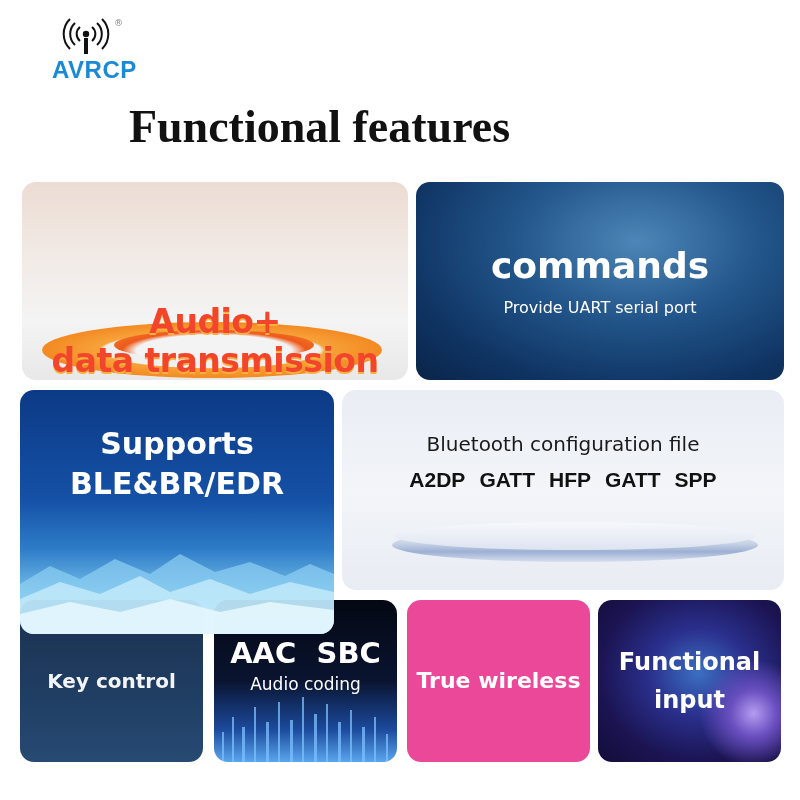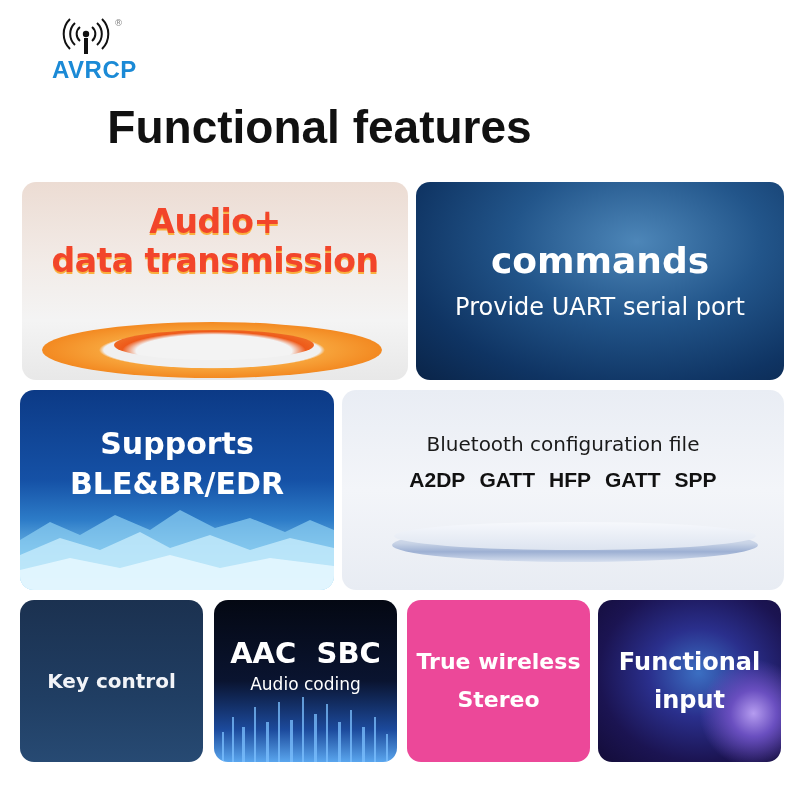--- a/index.html
+++ b/index.html
@@ -4,42 +4,42 @@
   <style>
     * { box-sizing: border-box; margin: 0; padding: 0; }
     html, body { width: 800px; height: 800px; background: #ffffff; overflow: hidden; }
     body { position: relative; font-family: "DejaVu Sans", "Liberation Sans", sans-serif; }
 
     .logo { position: absolute; left: 52px; top: 18px; width: 95px; height: 66px; }
     .logo-signal { position: absolute; left: 8px; top: 0; width: 60px; height: 36px; }
     .logo-reg { position: absolute; left: 62px; top: 0; font-size: 9px; color: #888; }
     .logo-text { position: absolute; left: 0; top: 38px; font-family: "Liberation Sans", sans-serif; font-weight: 900; font-size: 24px; color: #1b8ad6; letter-spacing: 0.5px; }
 
-    .title { position: absolute; left: 0; top: 100px; width: 639px; text-align: center; font-family: Liberation Sans, sans-serif; font-weight: 700; font-size: 46px; color: #111111; }
+    .title { position: absolute; left: 0; top: 100px; width: 639px; text-align: center; font-family: Liberation Serif, serif; font-weight: 700; font-size: 46px; color: #111111; }
 
     .card { position: absolute; border-radius: 14px; overflow: hidden; display: flex; flex-direction: column; align-items: center; justify-content: center; text-align: center; }
     .card .txt { position: relative; z-index: 2; font-family: "DejaVu Sans", sans-serif; font-weight: 700; }
 
     
     #card-audio-data { left: 22px; top: 182px; width: 386px; height: 198px;
-      background: linear-gradient(180deg, #ecdcd3 0%, #f2ebe7 40%, #f4f4f4 70%, #e8e8e8 100%); justify-content: flex-start; padding-top: 20px; }
+      background: linear-gradient(180deg, #ecdcd3 0%, #f2ebe7 40%, #f4f4f4 70%, #e8e8e8 100%); justify-content: flex-end; padding-top: 20px; }
     #card-audio-data .txt { color: #f2452b; font-size: 33px; line-height: 39px; text-shadow: 0 2px 0 #f9b03e; letter-spacing: -0.5px; }
     .ring-outer { position: absolute; left: 20px; top: 140px; width: 340px; height: 56px; border-radius: 50%;
       background: radial-gradient(ellipse at center, #f0f0f0 45%, #f7a33a 47%, #f38a22 70%, #f6b45a 80%, #e6e6e6 82%, #dcdcdc 100%); }
     .ring-inner { position: absolute; left: 92px; top: 148px; width: 200px; height: 30px; border-radius: 50%;
       background: radial-gradient(ellipse at center 70%, #f3f3f3 55%, #ee5a1a 65%, #f08e3a 100%); }
 
     
     #card-at { left: 416px; top: 182px; width: 368px; height: 198px;
       background: radial-gradient(ellipse at 60% 30%, #4d86b8 0%, #22558a 40%, #0f3463 75%, #0a2448 100%); }
     #card-at .txt.h { color: #ffffff; font-size: 36px; line-height: 40px; }
-    #card-at .txt.s { color: #ffffff; font-size: 24px; font-weight: 400; margin-top: 12px; }
+    #card-at .txt.s { color: #ffffff; font-size: 16px; font-weight: 400; margin-top: 12px; }
 
     
-    #card-ble { left: 20px; top: 390px; width: 314px; height: 200px;
+    #card-ble { left: 20px; top: 390px; width: 314px; height: 244px;
       background: linear-gradient(180deg, #0c3a86 0%, #1551a6 45%, #2d7cc8 65%, #7cc4ec 85%, #b8e4fa 100%); justify-content: flex-start; padding-top: 34px; }
     #card-ble .txt { color: #ffffff; font-size: 30px; line-height: 40px; }
     .mountains { position: absolute; left: 0; bottom: 0; width: 314px; height: 90px; z-index: 1; }
 
     
     #card-profiles { left: 342px; top: 390px; width: 442px; height: 200px;
       background: linear-gradient(180deg, #e9edf4 0%, #f3f5f9 50%, #e8ecf3 100%); justify-content: flex-start; padding-top: 42px; }
     #card-profiles .txt.h { color: #1a1a1a; font-size: 20px; font-weight: 400; }
     #card-profiles .profiles { position: relative; z-index: 2; display: flex; gap: 14px; margin-top: 12px; }
     #card-profiles .profiles span { font-family: "Liberation Sans", sans-serif; font-weight: 700; font-size: 21px; color: #111111; }
@@ -139,19 +139,18 @@
         <rect x="160" y="25" width="2" height="45"></rect>
       <rect x="172" y="42" width="2" height="28"></rect>
     </g>
   </svg>
   <div class="txt h" style="white-space:pre;">AAC  SBC</div>
   <div class="txt s">Audio coding</div>
 </div>
 
 <div class="card small" id="card-tws">
   <div class="txt">True wireless</div>
-  <div class="txt">Stereo</div>
 </div>
 
 <div class="card small" id="card-mic">
   <div class="txt">Functional</div>
   <div class="txt">input</div>
 </div>
 
 </body></html>

